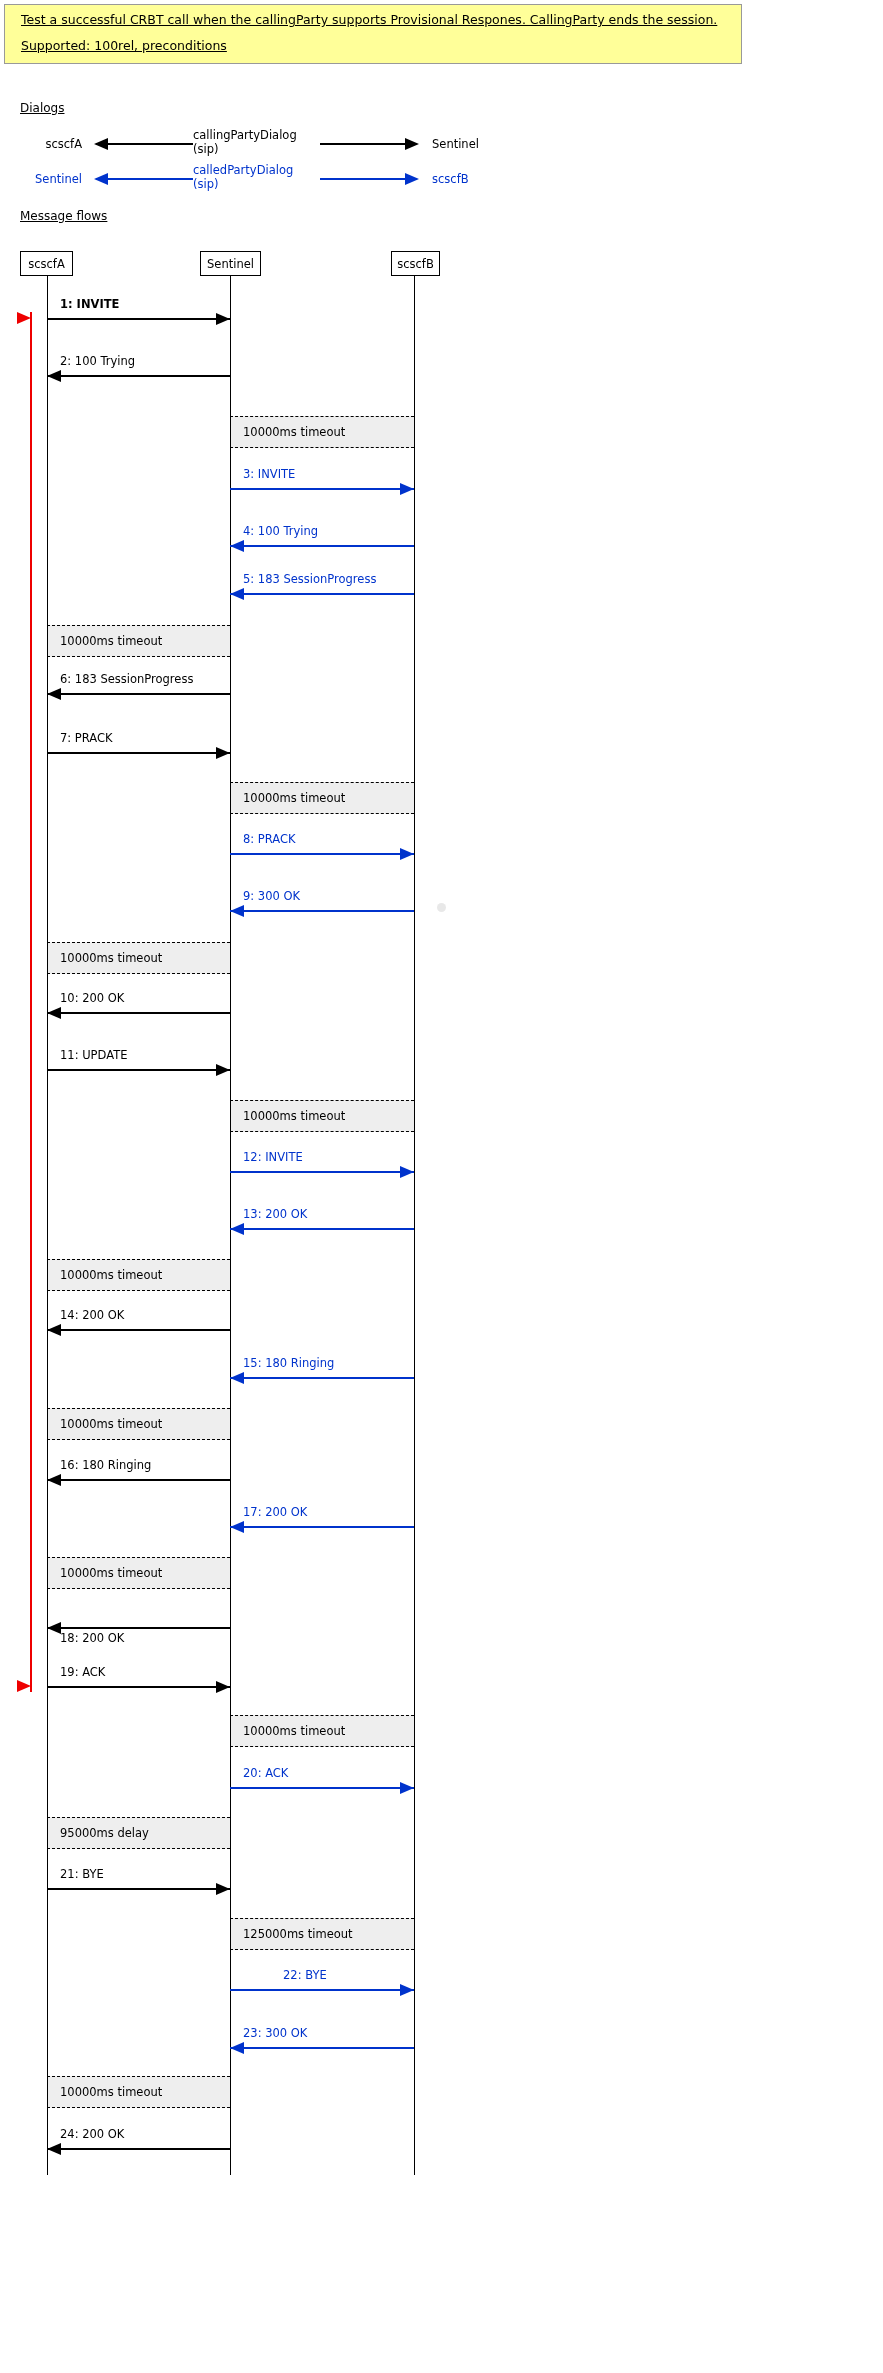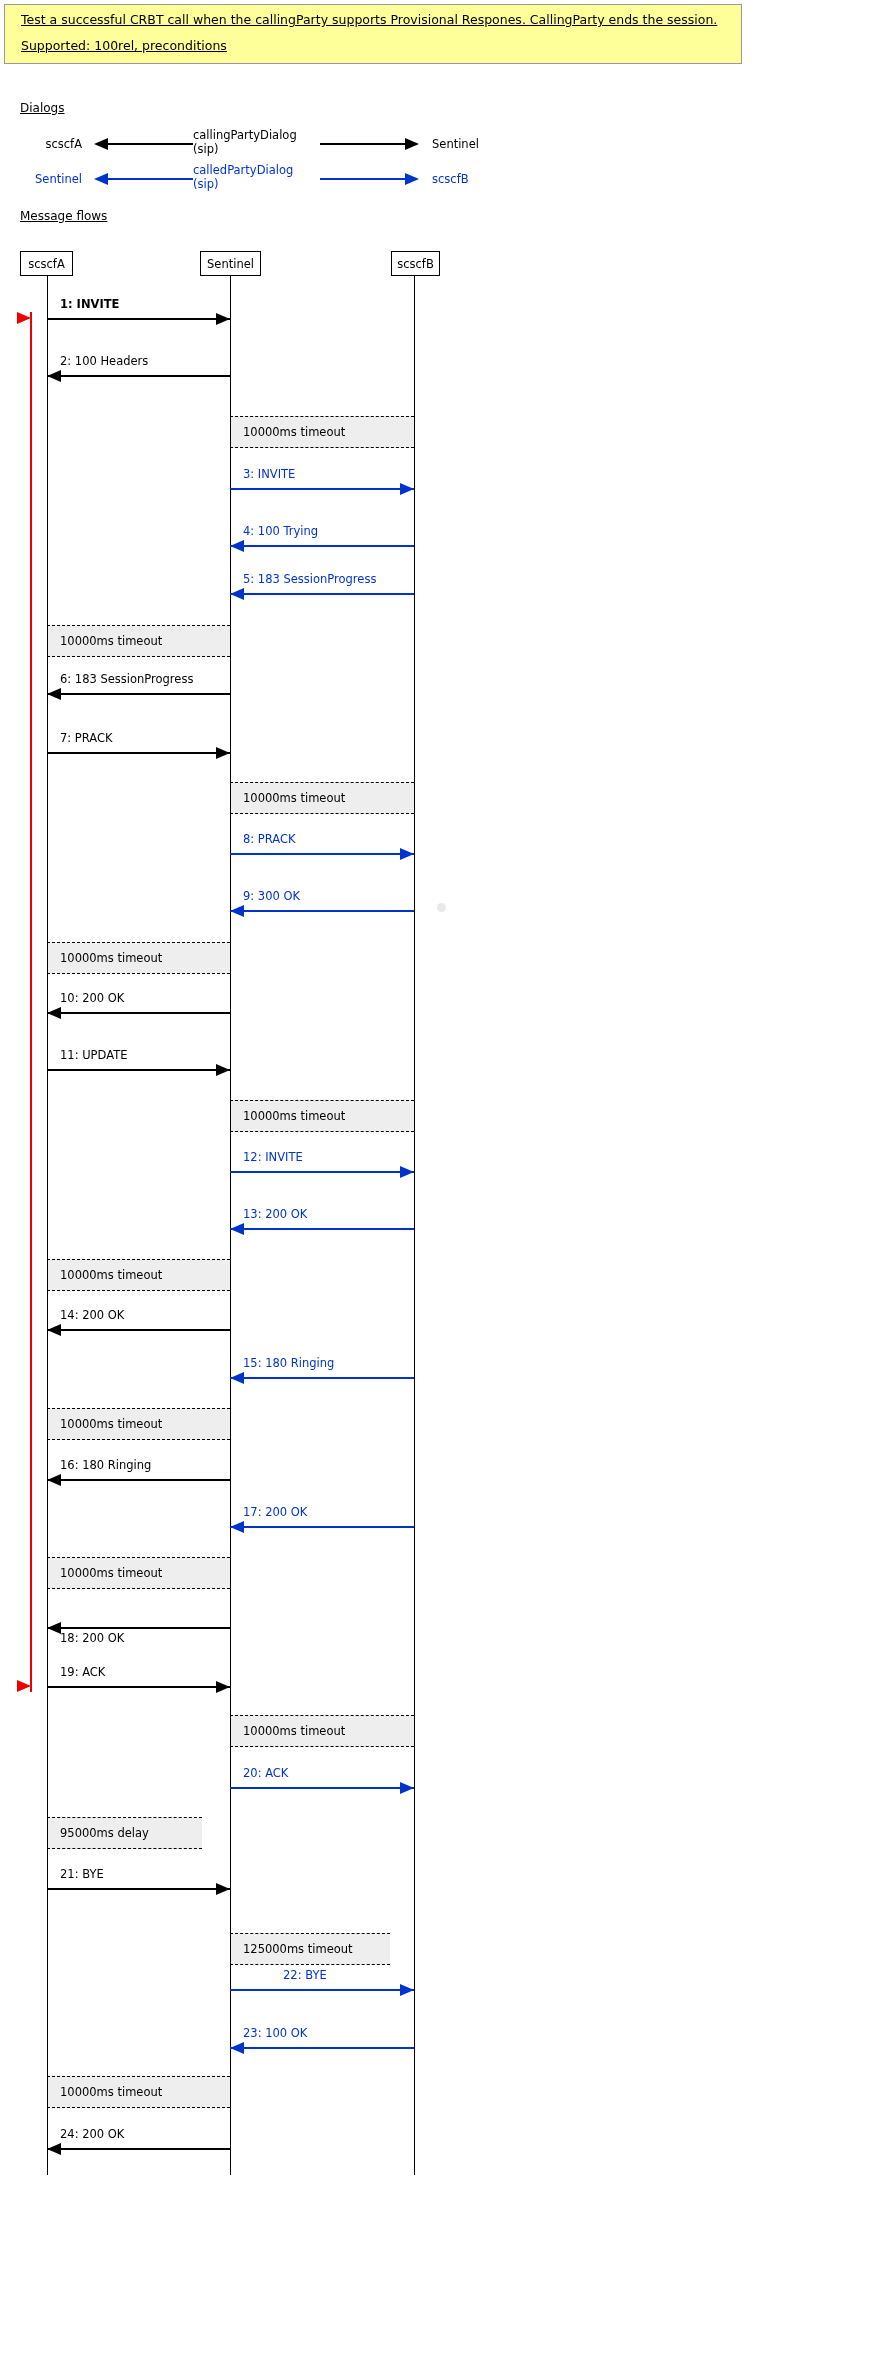--- a/index.html
+++ b/index.html
@@ -88,21 +88,21 @@
       <div class="abox" style="left: 200px; width: 61px;">Sentinel</div>
       <div class="lline" style="left: 230px; height: 1899px;"></div>
       <div class="abox" style="left: 391px; width: 49px;">scscfB</div>
       <div class="lline" style="left: 414px; height: 1899px;"></div>
       <div class="mline" style="left: 47px; top: 318px; width: 183px; background: rgb(0, 0, 0);"></div>
       <div class="tri-r" style="left: 216px; top: 313px; border-left-color: rgb(0, 0, 0);"></div>
       <div class="mlabel" style="left: 60px; top: 297px; color: rgb(0, 0, 0); font-weight: bold;">1: INVITE</div>
       <div class="red-flag" style="left: 17px; top: 312px;"></div>
       <div class="mline" style="left: 47px; top: 375px; width: 183px; background: rgb(0, 0, 0);"></div>
       <div class="tri-l" style="left: 47px; top: 370px; border-right-color: rgb(0, 0, 0);"></div>
-      <div class="mlabel" style="left: 60px; top: 354px; color: rgb(0, 0, 0);">2: 100 Headers</div>
+      <div class="mlabel" style="left: 60px; top: 354px; color: rgb(0, 0, 0);">2: 100 Trying</div>
       <div class="tbox" style="left: 230px; top: 416px; width: 184px;">10000ms timeout</div>
       <div class="mline" style="left: 230px; top: 488px; width: 184px; background: rgb(0, 51, 204);"></div>
       <div class="tri-r" style="left: 400px; top: 483px; border-left-color: rgb(0, 51, 204);"></div>
       <div class="mlabel" style="left: 243px; top: 467px; color: rgb(0, 51, 204);">3: INVITE</div>
       <div class="mline" style="left: 230px; top: 545px; width: 184px; background: rgb(0, 51, 204);"></div>
       <div class="tri-l" style="left: 230px; top: 540px; border-right-color: rgb(0, 51, 204);"></div>
       <div class="mlabel" style="left: 243px; top: 524px; color: rgb(0, 51, 204);">4: 100 Trying</div>
       <div class="mline" style="left: 230px; top: 593px; width: 184px; background: rgb(0, 51, 204);"></div>
       <div class="tri-l" style="left: 230px; top: 588px; border-right-color: rgb(0, 51, 204);"></div>
       <div class="mlabel" style="left: 243px; top: 572px; color: rgb(0, 51, 204);">5: 183 SessionProgress</div>
@@ -153,31 +153,31 @@
       <div class="tri-l" style="left: 47px; top: 1622px; border-right-color: rgb(0, 0, 0);"></div>
       <div class="mlabel" style="left: 60px; top: 1606px; color: rgb(0, 0, 0); margin-top: 25px;">18: 200 OK</div>
       <div class="mline" style="left: 47px; top: 1686px; width: 183px; background: rgb(0, 0, 0);"></div>
       <div class="tri-r" style="left: 216px; top: 1681px; border-left-color: rgb(0, 0, 0);"></div>
       <div class="mlabel" style="left: 60px; top: 1665px; color: rgb(0, 0, 0);">19: ACK</div>
       <div class="red-flag" style="left: 17px; top: 1680px;"></div>
       <div class="tbox" style="left: 230px; top: 1715px; width: 184px;">10000ms timeout</div>
       <div class="mline" style="left: 230px; top: 1787px; width: 184px; background: rgb(0, 51, 204);"></div>
       <div class="tri-r" style="left: 400px; top: 1782px; border-left-color: rgb(0, 51, 204);"></div>
       <div class="mlabel" style="left: 243px; top: 1766px; color: rgb(0, 51, 204);">20: ACK</div>
-      <div class="tbox" style="left: 47px; top: 1817px; width: 155px;">95000ms delay</div>
+      <div class="tbox" style="left: 47px; top: 1817px; width: 183px;">95000ms delay</div>
       <div class="mline" style="left: 47px; top: 1888px; width: 183px; background: rgb(0, 0, 0);"></div>
       <div class="tri-r" style="left: 216px; top: 1883px; border-left-color: rgb(0, 0, 0);"></div>
       <div class="mlabel" style="left: 60px; top: 1867px; color: rgb(0, 0, 0);">21: BYE</div>
-      <div class="tbox" style="left: 230px; top: 1918px; width: 160px; margin-top: 15px;">125000ms timeout</div>
+      <div class="tbox" style="left: 230px; top: 1918px; width: 184px;">125000ms timeout</div>
       <div class="mline" style="left: 230px; top: 1989px; width: 184px; background: rgb(0, 51, 204);"></div>
       <div class="tri-r" style="left: 400px; top: 1984px; border-left-color: rgb(0, 51, 204);"></div>
       <div class="mlabel" style="left: 243px; top: 1968px; color: rgb(0, 51, 204); margin-left: 40px;">22: BYE</div>
       <div class="mline" style="left: 230px; top: 2047px; width: 184px; background: rgb(0, 51, 204);"></div>
       <div class="tri-l" style="left: 230px; top: 2042px; border-right-color: rgb(0, 51, 204);"></div>
-      <div class="mlabel" style="left: 243px; top: 2026px; color: rgb(0, 51, 204);">23: 100 OK</div>
+      <div class="mlabel" style="left: 243px; top: 2026px; color: rgb(0, 51, 204);">23: 300 OK</div>
       <div class="tbox" style="left: 47px; top: 2076px; width: 183px;">10000ms timeout</div>
       <div class="mline" style="left: 47px; top: 2148px; width: 183px; background: rgb(0, 0, 0);"></div>
       <div class="tri-l" style="left: 47px; top: 2143px; border-right-color: rgb(0, 0, 0);"></div>
       <div class="mlabel" style="left: 60px; top: 2127px; color: rgb(0, 0, 0);">24: 200 OK</div>
       <div class="red-line" style="left: 30px; top: 312px; height: 1380px;"></div>
       <div class="dot" style="left: 437px; top: 903px;"></div>
     </div>
 
 </div>
 

